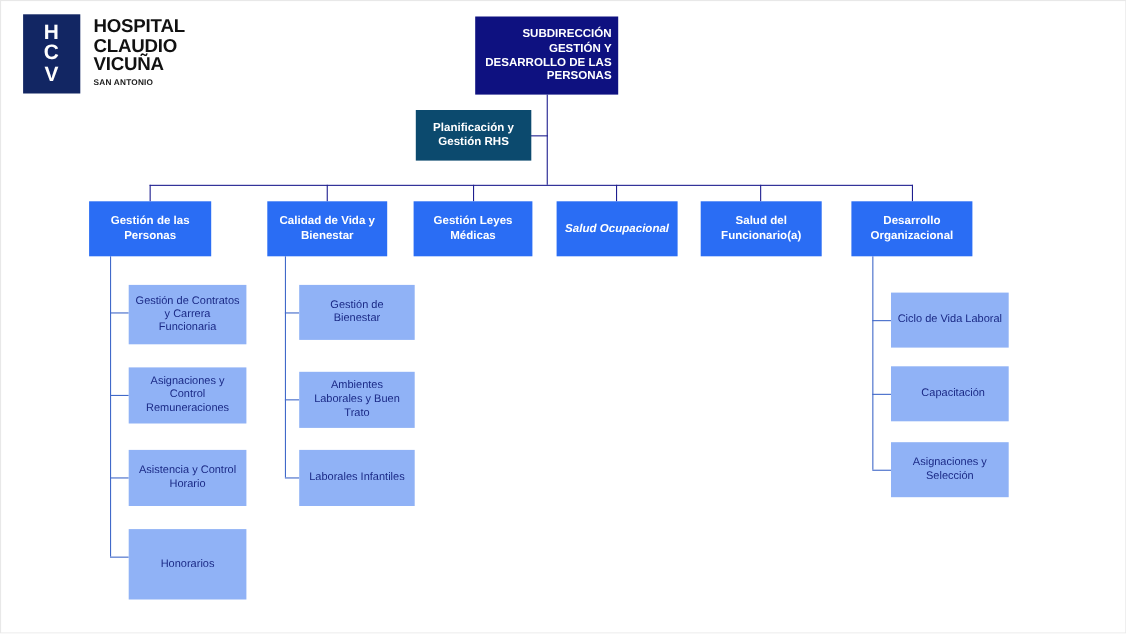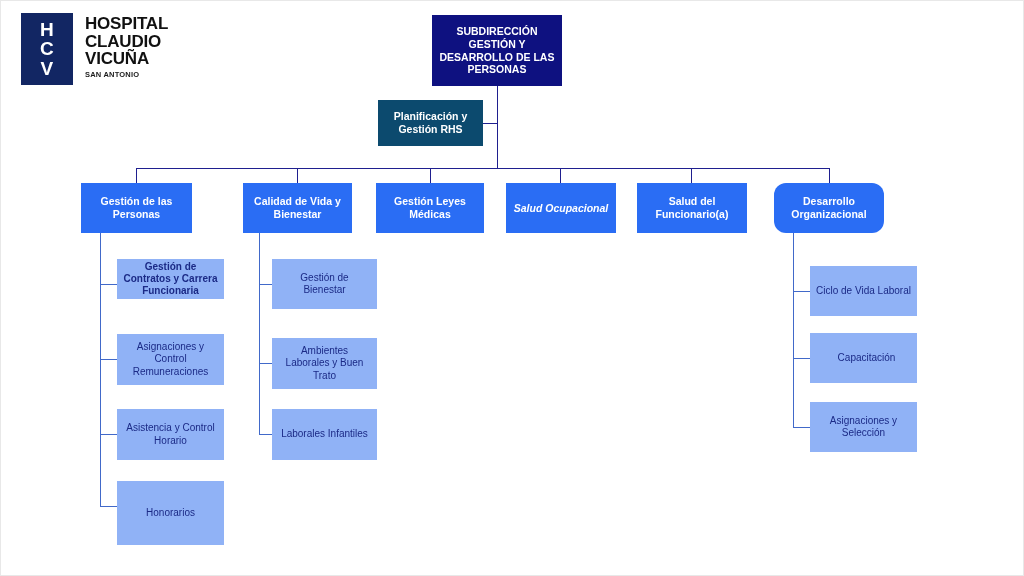--- a/index.html
+++ b/index.html
@@ -150,32 +150,32 @@
   <div class="ln ln-v ln-light" style="left:258px; top:232px; height:201px;"></div>
   <div class="ln ln-h ln-light" style="left:258px; top:283px; width:13px;"></div>
   <div class="ln ln-h ln-light" style="left:258px; top:362px; width:13px;"></div>
   <div class="ln ln-h ln-light" style="left:258px; top:433px; width:13px;"></div>
 
   <div class="ln ln-v ln-light" style="left:792px; top:232px; height:194px;"></div>
   <div class="ln ln-h ln-light" style="left:792px; top:290px; width:17px;"></div>
   <div class="ln ln-h ln-light" style="left:792px; top:357px; width:17px;"></div>
   <div class="ln ln-h ln-light" style="left:792px; top:426px; width:17px;"></div>
 
-  <div class="box box-root" style="left:431px; top:14px; width:130px; height:71px;">SUBDIRECCIÓN GESTIÓN Y DESARROLLO DE LAS PERSONAS</div>
+  <div class="box box-root" style="left:431px; top:14px; width:130px; height:71px;text-align:right;">SUBDIRECCIÓN GESTIÓN Y DESARROLLO DE LAS PERSONAS</div>
 
   <div class="box box-l2" style="left:377px; top:99px; width:105px; height:46px;">Planificación y Gestión RHS</div>
 
   <div class="box box-l3" style="left:80px; top:182px; width:111px; height:50px;">Gestión de las Personas</div>
   <div class="box box-l3" style="left:242px; top:182px; width:109px; height:50px;">Calidad de Vida y Bienestar</div>
   <div class="box box-l3" style="left:375px; top:182px; width:108px; height:50px;">Gestión Leyes Médicas</div>
   <div class="box box-l3" style="left:505px; top:182px; width:110px; height:50px;font-style:italic;">Salud Ocupacional</div>
   <div class="box box-l3" style="left:636px; top:182px; width:110px; height:50px;">Salud del Funcionario(a)</div>
-  <div class="box box-l3" style="left:773px; top:182px; width:110px; height:50px;border-radius:12px;">Desarrollo Organizacional</div>
+  <div class="box box-l3" style="left:773px; top:182px; width:110px; height:50px;">Desarrollo Organizacional</div>
 
-  <div class="box box-l4" style="left:116px; top:258px; width:107px; height:40px;font-weight:bold;">Gestión de Contratos y Carrera Funcionaria</div>
+  <div class="box box-l4" style="left:116px; top:258px; width:107px; height:54px;">Gestión de Contratos y Carrera Funcionaria</div>
   <div class="box box-l4" style="left:116px; top:333px; width:107px; height:51px;">Asignaciones y Control Remuneraciones</div>
   <div class="box box-l4" style="left:116px; top:408px; width:107px; height:51px;">Asistencia y Control Horario</div>
   <div class="box box-l4" style="left:116px; top:480px; width:107px; height:64px;">Honorarios</div>
 
   <div class="box box-l4" style="left:271px; top:258px; width:105px; height:50px;">Gestión de Bienestar</div>
   <div class="box box-l4" style="left:271px; top:337px; width:105px; height:51px;">Ambientes Laborales y Buen Trato</div>
   <div class="box box-l4" style="left:271px; top:408px; width:105px; height:51px;">Laborales Infantiles</div>
 
   <div class="box box-l4" style="left:809px; top:265px; width:107px; height:50px;">Ciclo de Vida Laboral</div>
   <div class="box box-l4" style="left:809px; top:332px; width:107px; height:50px;padding-left:12px;">Capacitación</div>

